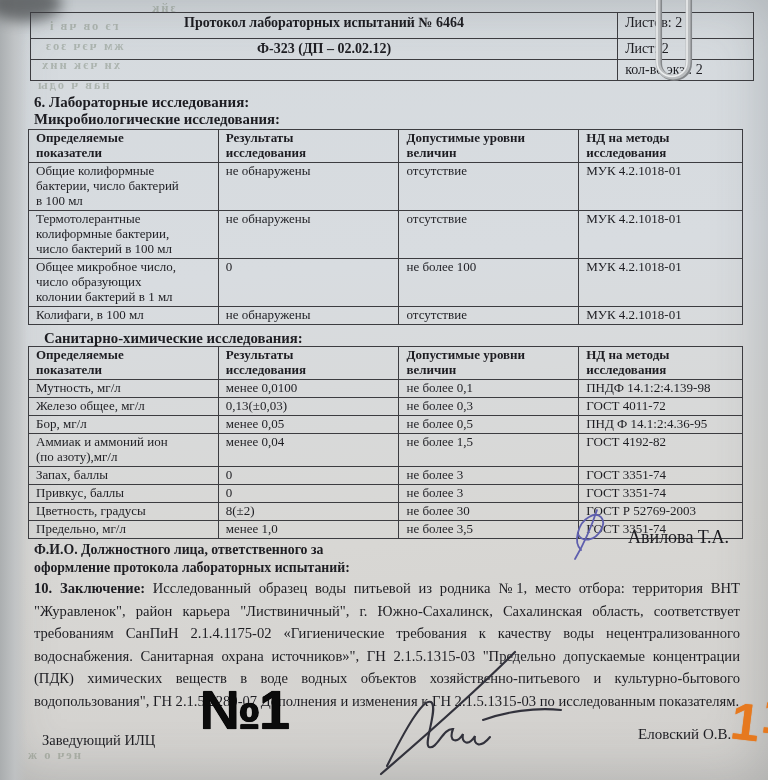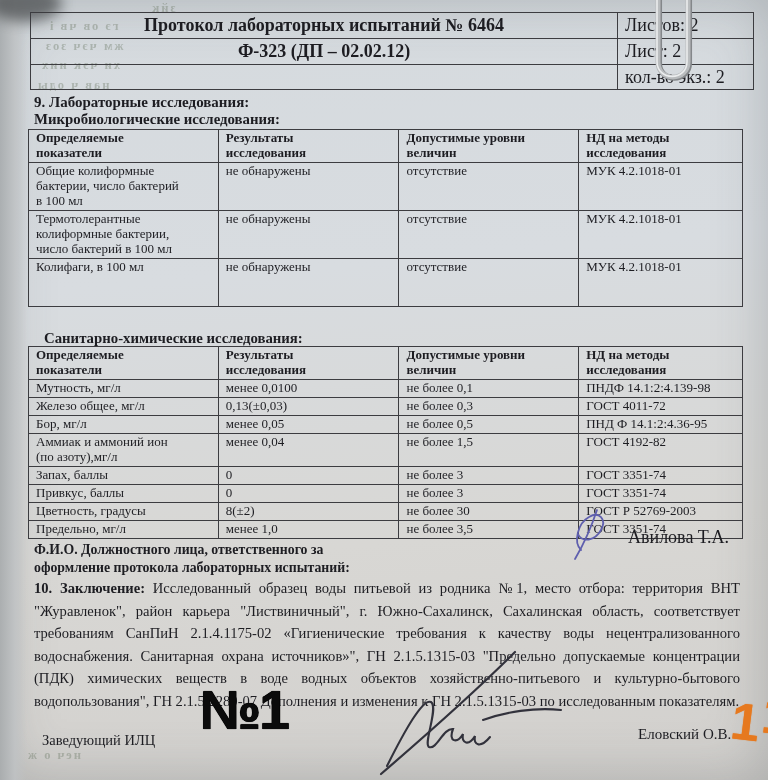--- a/index.html
+++ b/index.html
@@ -15,21 +15,21 @@
   .corner-blob { position:absolute; left:-12px; top:-16px; width:74px; height:38px;
     background:#4a4d4f; border-radius:50%; filter:blur(7px); opacity:.75; }
 
   .artifact { position:absolute; font-weight:bold; font-size:12.5px; color:#74806f;
     opacity:.42; filter:blur(.7px); transform:scaleX(-1); letter-spacing:2px; white-space:nowrap; }
 
   
   table { border-collapse:collapse; position:absolute; }
   td,th { border:1.2px solid #3c3c40; vertical-align:top; text-align:left;
     padding:1px 7px; white-space:pre-line; }
-  .head-table { left:30px; top:12px; width:724px; font-size:18px; line-height:1.25; }
+  .head-table { left:30px; top:12px; width:724px; font-size:14px; line-height:1.25; }
   .head-table td { white-space:nowrap; }
   .head-table .main-cell { text-align:center; font-weight:600; }
   .head-table tr:nth-child(1){ height:26px; } .head-table tr:nth-child(2){ height:20px; }
   .head-table tr:nth-child(3){ height:21px; }
 
   .heading { position:absolute; font-weight:bold; font-size:14.8px; white-space:nowrap; }
 
   .data-table { left:28px; width:715px; font-size:13px; line-height:1.15; }
   .data-table th { font-weight:bold; }
   .micro { top:129px; } .micro thead tr{ height:33px; }
@@ -92,21 +92,21 @@
     </tr>
   </tbody>
     </table>
 
   <svg class="svg-abs" style="left:645px; top:-6px;" width="58" height="104" viewBox="0 0 58 104">
     <path d="M13 -4 L13 68 C13 88 43 88 43 68 L43 0" fill="none" stroke="#84878a" stroke-width="5.5" stroke-linecap="round" transform="translate(1.3,1)"></path>
     <path d="M13 -4 L13 68 C13 88 43 88 43 68 L43 0" fill="none" stroke="#b9bcbe" stroke-width="5" stroke-linecap="round"></path>
     <path d="M13 -4 L13 68 C13 88 43 88 43 68 L43 0" fill="none" stroke="#ebedee" stroke-width="1.6" stroke-linecap="round" transform="translate(-1,-0.6)"></path>
   </svg>
 
-  <div class="heading" style="left:34px; top:94px; font-size:15px;">9. Лабораторные исследования:</div>
+  <div class="heading" style="left:34px; top:94px; font-size:15px;">6. Лабораторные исследования:</div>
   <div class="heading" style="left:34px; top:111px;">Микробиологические исследования:</div>
 
   <table class="data-table micro">
     <colgroup>
         <col style="width:190px">
         <col style="width:181px">
         <col style="width:180px">
         <col style="width:164px">
       </colgroup>
     <thead>
@@ -132,20 +132,28 @@
         </tr>
         <tr>
           <td>Термотолерантные
 колиформные бактерии,
 число бактерий в 100 мл</td>
           <td>не обнаружены</td>
           <td>отсутствие</td>
           <td>МУК 4.2.1018-01</td>
         </tr>
         <tr>
+          <td>Общее микробное число,
+число образующих
+колонии бактерий в 1 мл</td>
+          <td>0</td>
+          <td>не более 100</td>
+          <td>МУК 4.2.1018-01</td>
+        </tr>
+        <tr>
           <td>Колифаги, в 100 мл</td>
           <td>не обнаружены</td>
           <td>отсутствие</td>
           <td>МУК 4.2.1018-01</td>
         </tr>
       </tbody>
   </table>
 
   <div class="heading" style="left:44px; top:330px;">Санитарно-химические исследования:</div>
 

